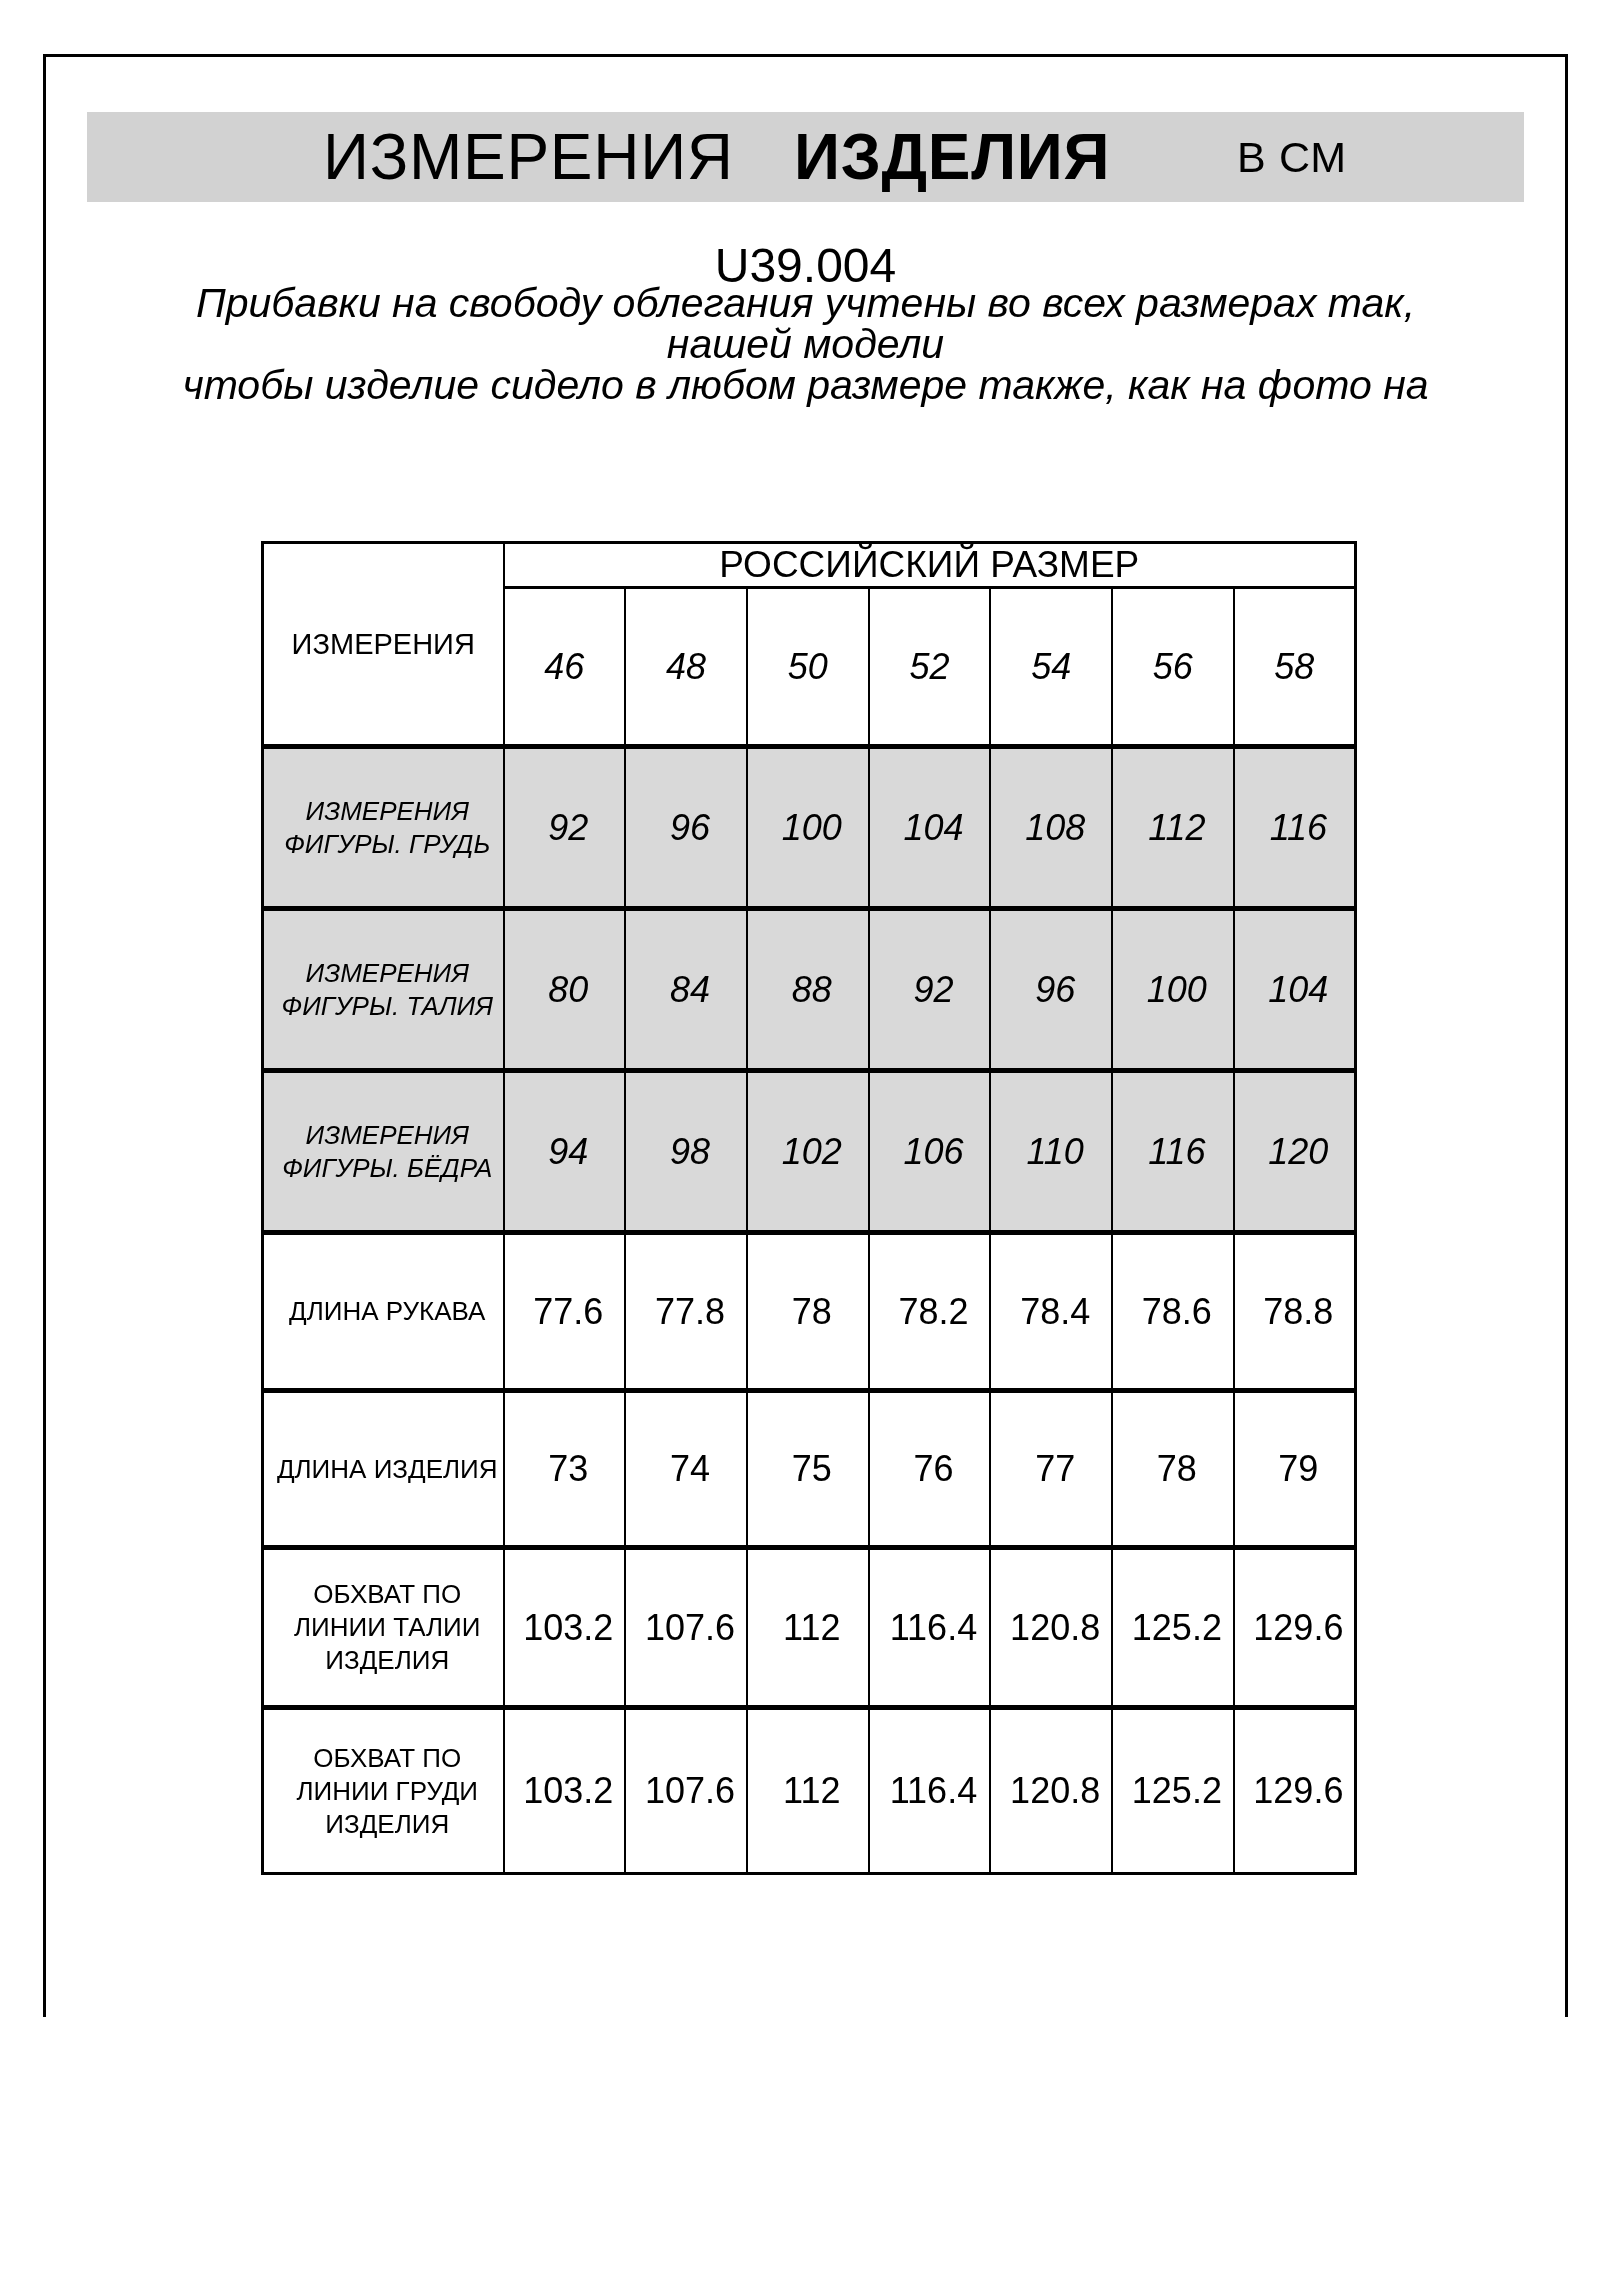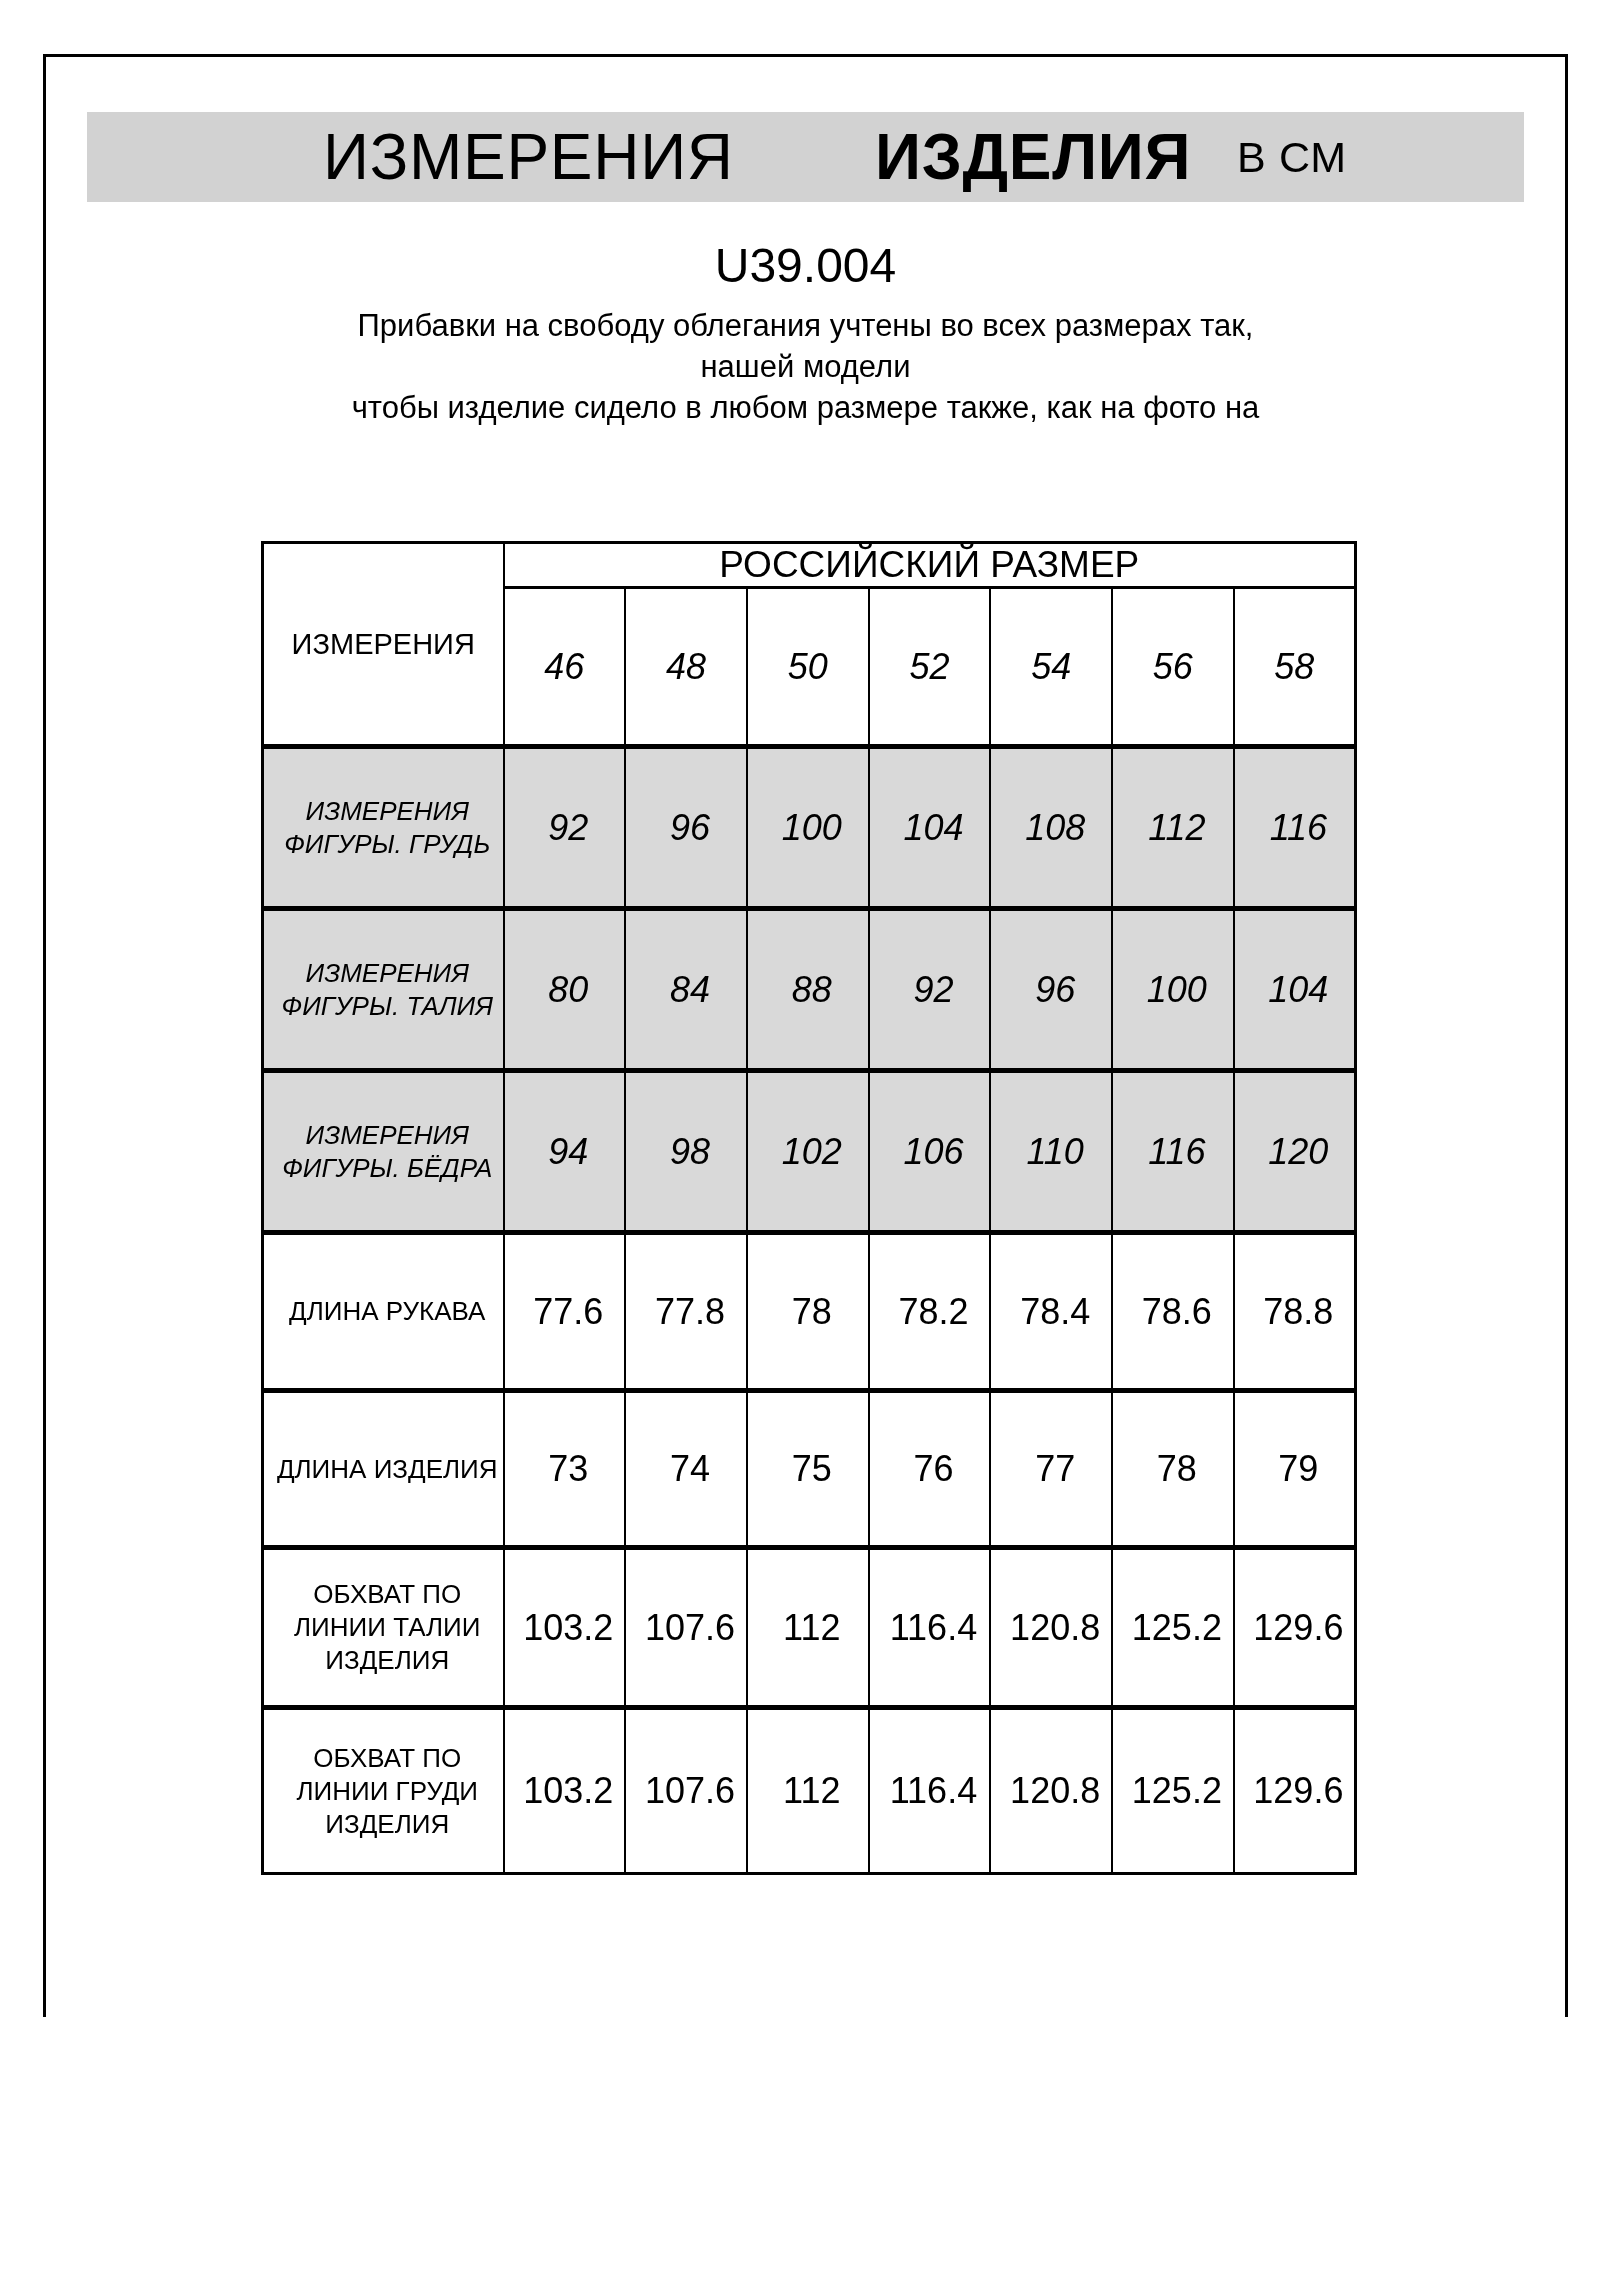--- a/index.html
+++ b/index.html
@@ -38,39 +38,40 @@
   .titlebar .word {
     position: absolute;
     top: 0;
     height: 90px;
     line-height: 90px;
     font-size: 64px;
     letter-spacing: 0.7px;
     white-space: nowrap;
   }
   .w-izmereniya { left: 236px; font-weight: 400; }
-  .w-izdeliya   { left: 788px; font-weight: 700; }
+  .w-izdeliya   { left: 707px; font-weight: 700; }
   .w-unit       { left: 1150px; font-size: 43px !important; font-weight: 400; }
   .product-code {
     position: absolute;
     left: 0;
     top: 169px;
     width: 100%;
     text-align: center;
     font-size: 48px;
     line-height: 79px;
     font-weight: 400;
   }
   .note {
     position: absolute;
     left: 0;
-    top: 248px;
+    top: 226px;
     width: 100%;
     text-align: center;
-    font-size: 31px;
+    font-size: 41px;
+    font-style: italic;
   }
   .note .note-line {
     height: 41px;
     line-height: 41px;
     white-space: nowrap;
   }
   table.size-table {
     position: absolute;
     left: 215px;
     top: 484px;

